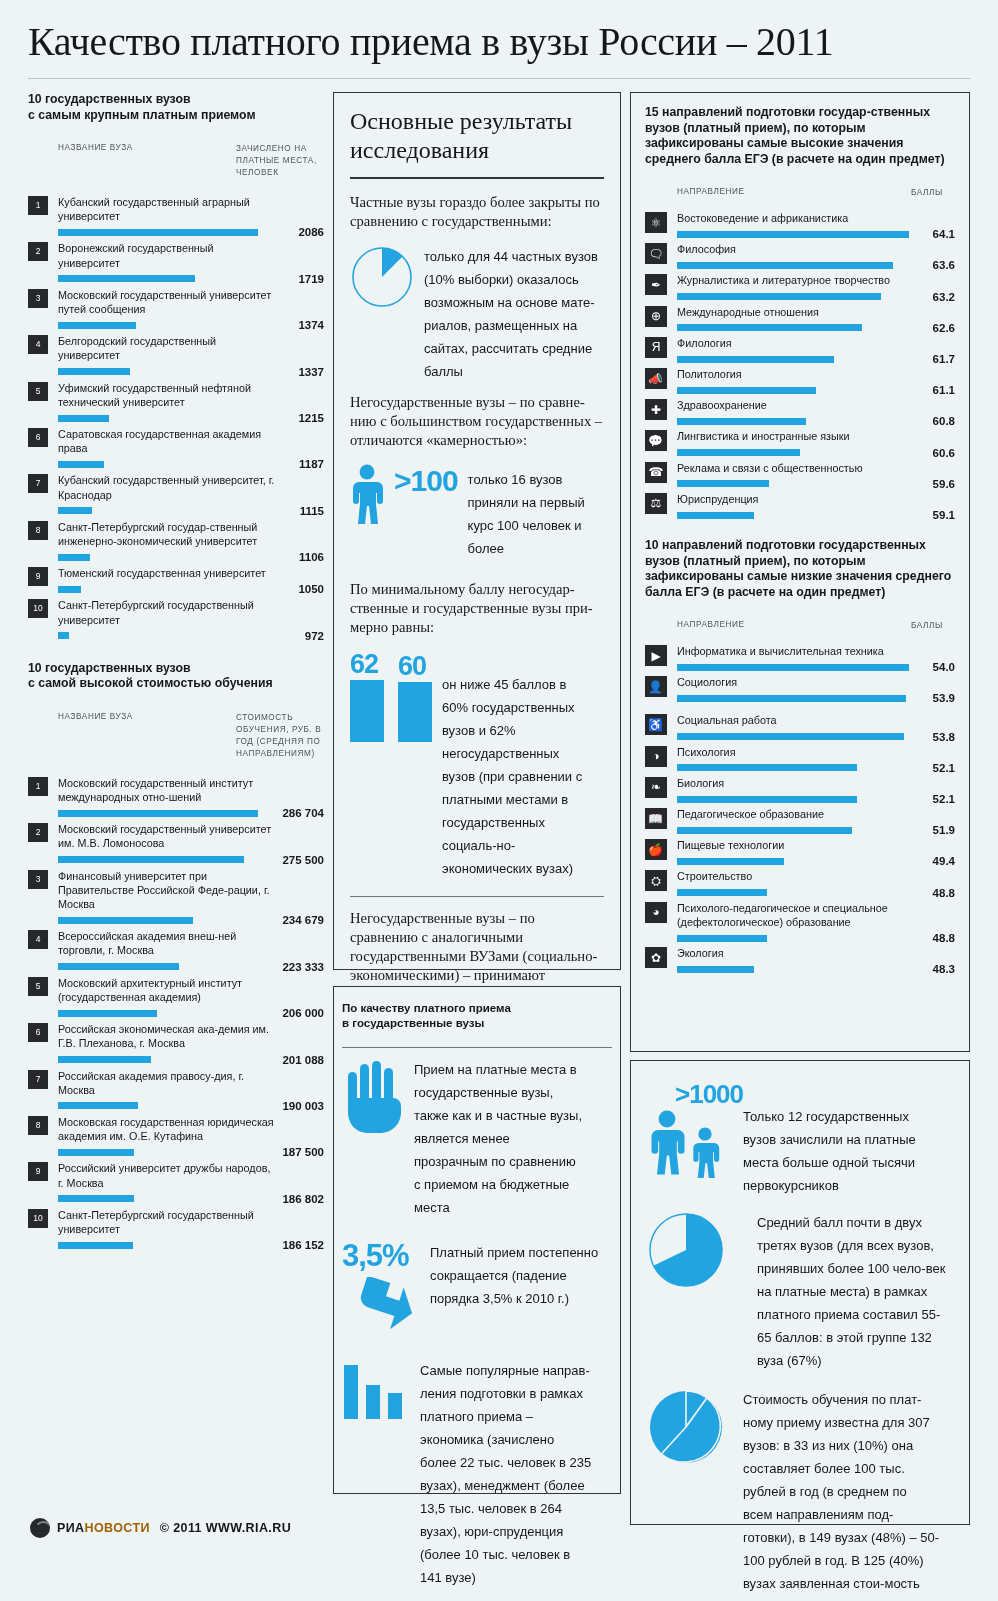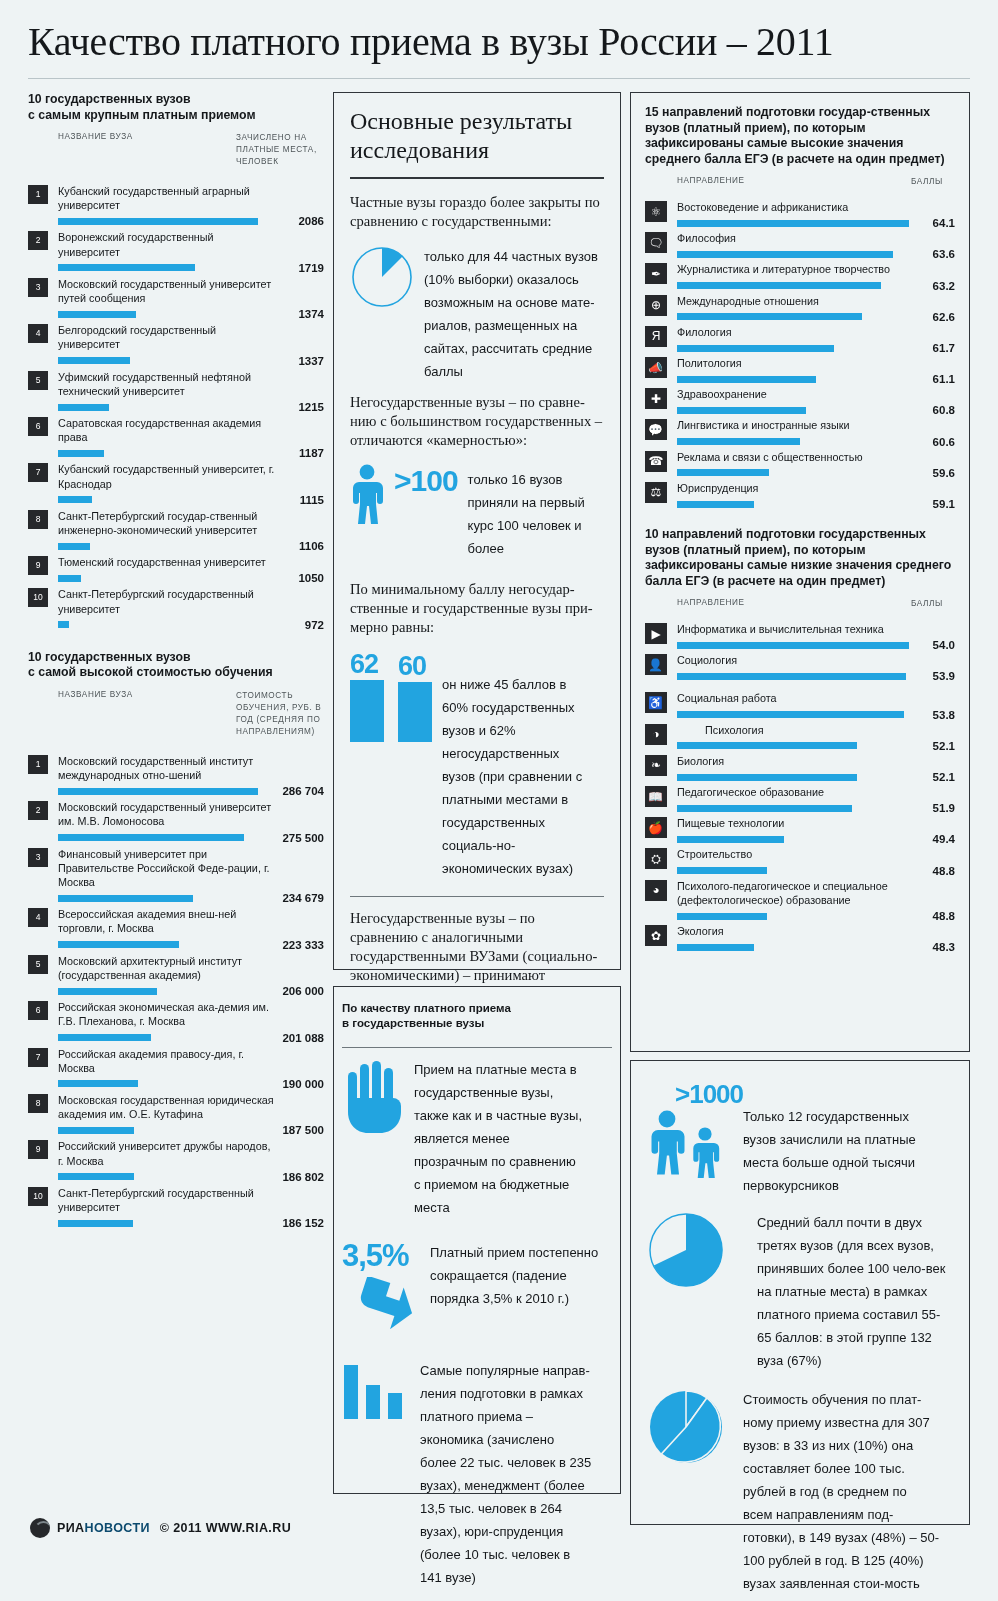--- a/index.html
+++ b/index.html
@@ -22,21 +22,21 @@
   }
   .title-rule{position:absolute;left:28px;top:78px;width:942px;height:1px;background:#b9c4c8;}
 
   
   .col-left{position:absolute;left:28px;top:92px;width:296px;}
 
   .sec-title{
     font-size:12.3px;font-weight:bold;line-height:15.5px;color:#15181b;
   }
   .tbl-head{
-    margin-top:9px;display:flex;justify-content:space-between;
+    margin-top:20px;display:flex;justify-content:space-between;
     font-size:8.2px;letter-spacing:.6px;color:#4e5558;text-transform:uppercase;
   }
   .tbl-head .h1{padding-left:30px;}
   .tbl-head .h2{width:88px;line-height:12px;}
 
   
   .rank-list{margin-top:16px;}
   .rank-row{position:relative;padding-left:30px;margin-bottom:2px;}
   .rank-badge{
     position:absolute;left:0;top:1px;width:20px;height:19px;background:#26282b;
@@ -85,21 +85,21 @@
   .dir-name{font-size:10.8px;line-height:14.2px;color:#15181b;}
 
   .big-num{font-size:30px;font-weight:bold;color:#22a4e0;letter-spacing:-1px;line-height:30px;}
 
   
   .footer{position:absolute;left:30px;top:1518px;display:flex;align-items:center;gap:7px;}
   .ria-logo{width:20px;height:20px;border-radius:50%;background:#26282b;position:relative;overflow:hidden;}
   .ria-logo::after{content:"";position:absolute;left:4px;top:3px;width:15px;height:15px;border-radius:50%;
      border:2px solid #7d868b;border-left-color:transparent;border-bottom-color:transparent;}
   .ria-txt{font-size:12.5px;font-weight:bold;letter-spacing:.4px;color:#15181b;}
-  .ria-txt .gray{color:#0c4a6e;}
+  .ria-txt .gray{color:#a16207;}
 </style>
 </head>
 <body>
 
 <div class="page">
 
   <div class="title">Качество платного приема в вузы России – 2011</div>
   <div class="title-rule"></div>
 
   <div class="col-left">
@@ -244,21 +244,21 @@
           <div class="bar-line">
             <div class="bar" style="width: 93px;"></div>
             <div class="bar-val">201 088</div>
           </div>
         </div>
         <div class="rank-row">
           <div class="rank-badge">7</div>
           <div class="rank-name" style="width: 220px;">Российская академия правосу-дия, г. Москва</div>
           <div class="bar-line">
             <div class="bar" style="width: 80px;"></div>
-            <div class="bar-val">190 000</div>
+            <div class="bar-val">190 003</div>
           </div>
         </div>
         <div class="rank-row">
           <div class="rank-badge">8</div>
           <div class="rank-name" style="width: 220px;">Московская государственная юридическая академия им. О.Е. Кутафина</div>
           <div class="bar-line">
             <div class="bar" style="width: 76px;"></div>
             <div class="bar-val">187 500</div>
           </div>
         </div>
@@ -487,21 +487,21 @@
         <div class="dir-row">
           <div class="dir-icon">♿</div>
           <div class="dir-name" style="width: 250px; margin-top: 8px;">Социальная работа</div>
           <div class="bar-line">
             <div class="bar" style="width: 227px;"></div>
             <div class="bar-val">53.8</div>
           </div>
         </div>
         <div class="dir-row">
           <div class="dir-icon">◑</div>
-          <div class="dir-name" style="width: 250px; margin-left: 28px;">Психология</div>
+          <div class="dir-name" style="width: 250px;">Психология</div>
           <div class="bar-line">
             <div class="bar" style="width: 180px;"></div>
             <div class="bar-val">52.1</div>
           </div>
         </div>
         <div class="dir-row">
           <div class="dir-icon">❧</div>
           <div class="dir-name" style="width: 250px;">Биология</div>
           <div class="bar-line">
             <div class="bar" style="width: 180px;"></div>

